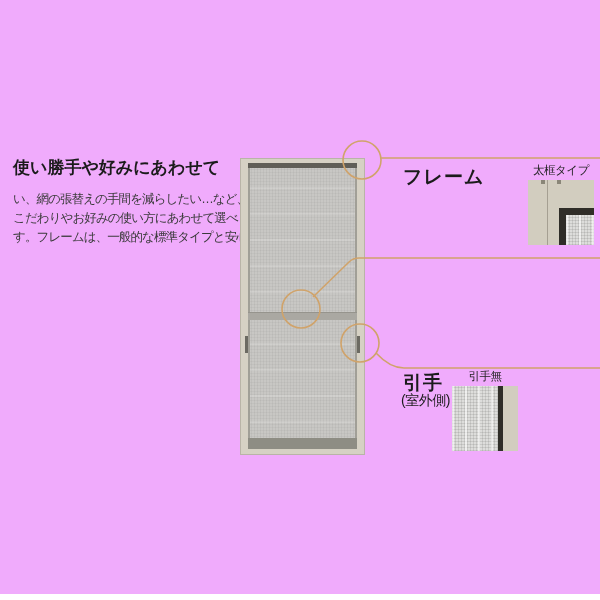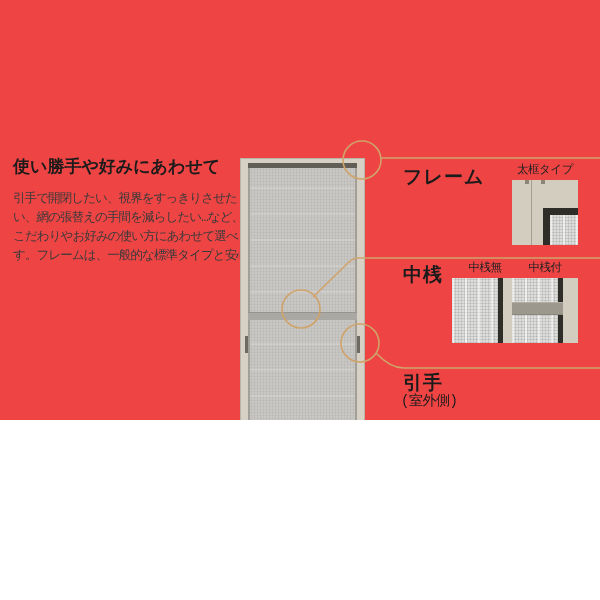--- a/index.html
+++ b/index.html
@@ -1,19 +1,19 @@
 <!DOCTYPE html>
 <html><head>
 <meta charset="utf-8">
 <style>
   html,body{margin:0;padding:0;}
   body{background:#ffffff;}
   .canvas{
-    position:relative;width:600px;height:420px;background:#ef4444;overflow:hidden;
-    font-family:Liberation Mono, monospace;
+    position:relative;width:600px;height:594px;background:#f0abfc;overflow:hidden;
+    font-family:Liberation Sans, sans-serif;
   }
   
   .intro{position:absolute;left:13px;top:156px;width:230px;}
   .intro .headline{font-size:17px;font-weight:bold;color:#1b1b1b;line-height:23px;white-space:nowrap;letter-spacing:0;}
   .intro .bodytext{margin-top:11px;}
   .intro .bodyline{font-size:12.5px;color:#3a3a3a;line-height:19px;white-space:nowrap;letter-spacing:-0.9px;}
   
   .door{position:absolute;left:240px;top:158px;width:125px;height:297px;
         background:#d6d1c4;border:1px solid #b9b4a7;box-sizing:border-box;}
   .door-mesh{position:absolute;left:7px;right:7px;top:4px;bottom:5px;
@@ -31,21 +31,21 @@
   .door-pull.left{left:4px;top:177px;} .door-pull.right{right:4px;top:177px;}
   
   .overlay{position:absolute;left:0;top:0;width:600px;height:600px;pointer-events:none;}
   .overlay .co{fill:none;stroke:#d0a36a;stroke-width:1.6;}
   
   .section{position:absolute;left:400px;width:200px;height:100px;}
   .sec-frame{top:158px;} .sec-nakazan{top:256px;} .sec-hikite{top:364px;}
   .sec-label{position:absolute;left:3px;top:6px;font-size:19px;font-weight:bold;color:#1b1b1b;white-space:nowrap;letter-spacing:1px;}
   .sec-sublabel{position:absolute;left:1px;top:28px;font-size:14px;color:#1b1b1b;white-space:nowrap;letter-spacing:-0.5px;}
   .opt{position:absolute;top:4px;width:66px;text-align:center;}
-  .opt.o1{left:52px;} .opt.o2{left:112px;}
+  .opt.o1{left:52px;} .opt.o2{left:128px;}
   .caption{font-size:11.5px;color:#222;height:16px;line-height:16px;white-space:nowrap;letter-spacing:-0.5px;}
   .thumb{position:relative;width:66px;height:65px;margin-top:2px;overflow:hidden;background:#d2cdbf;}
   .tmesh{position:absolute;
         background-color:#dddddb;
         background-image:
           repeating-linear-gradient(90deg, rgba(255,255,255,.55) 0 2px, rgba(0,0,0,0) 2px 13px),
           repeating-linear-gradient(90deg, rgba(95,95,92,.16) 0 1px, rgba(0,0,0,0) 1px 3px),
           repeating-linear-gradient(0deg, rgba(95,95,92,.16) 0 1px, rgba(0,0,0,0) 1px 3px);}
   
   .v-corner .tmesh{right:0;bottom:0;}
@@ -62,21 +62,20 @@
   .t-handle{position:absolute;right:3px;top:22px;width:8px;height:29px;background:#cdc8ba;border:1px solid #898477;border-radius:2px;box-sizing:border-box;}
 </style>
 </head>
 <body>
 
 <div class="canvas">
 
   <div class="intro">
     <div class="headline">使い勝手や好みにあわせて</div>
     <div class="bodytext">
-      <div class="bodyline">引手で開閉したい、視界をすっきりさせた</div>
       <div class="bodyline">い、網の張替えの手間を減らしたい…など、</div>
       <div class="bodyline">こだわりやお好みの使い方にあわせて選べま</div>
       <div class="bodyline">す。フレームは、一般的な標準タイプと安心感</div>
     </div>
   </div>
 
   <div class="door">
     <div class="door-mesh"></div>
     <div class="door-side left"></div>
     <div class="door-side right"></div>
@@ -102,35 +101,25 @@
       <div class="caption">太框タイプ</div>
       <div class="thumb v-corner v-thk">
         <div class="seam"></div>
         <div class="notch n1"></div>
         <div class="notch n2"></div>
         <div class="tmesh"></div>
       </div>
     </div>
   </div>
 
-  <div class="section sec-nakazan">
-    <div class="sec-label">中桟</div>
+
+  <div class="section sec-hikite">
+    <div class="sec-label">引手</div>
+    <div class="sec-sublabel">(室外側)</div>
     <div class="opt o1">
-      <div class="caption">中桟無</div>
+      <div class="caption">引手無</div>
       <div class="thumb v-side">
         <div class="tmesh"></div>
       </div>
     </div>
-    <div class="opt o2">
-      <div class="caption">中桟付</div>
-      <div class="thumb v-side">
-        <div class="tmesh"></div>
-        <div class="t-rail"></div>
-      </div>
-    </div>
-  </div>
-
-  <div class="section sec-hikite">
-    <div class="sec-label">引手</div>
-    <div class="sec-sublabel">(室外側)</div>
   </div>
 
 </div>
 
 </body></html>

